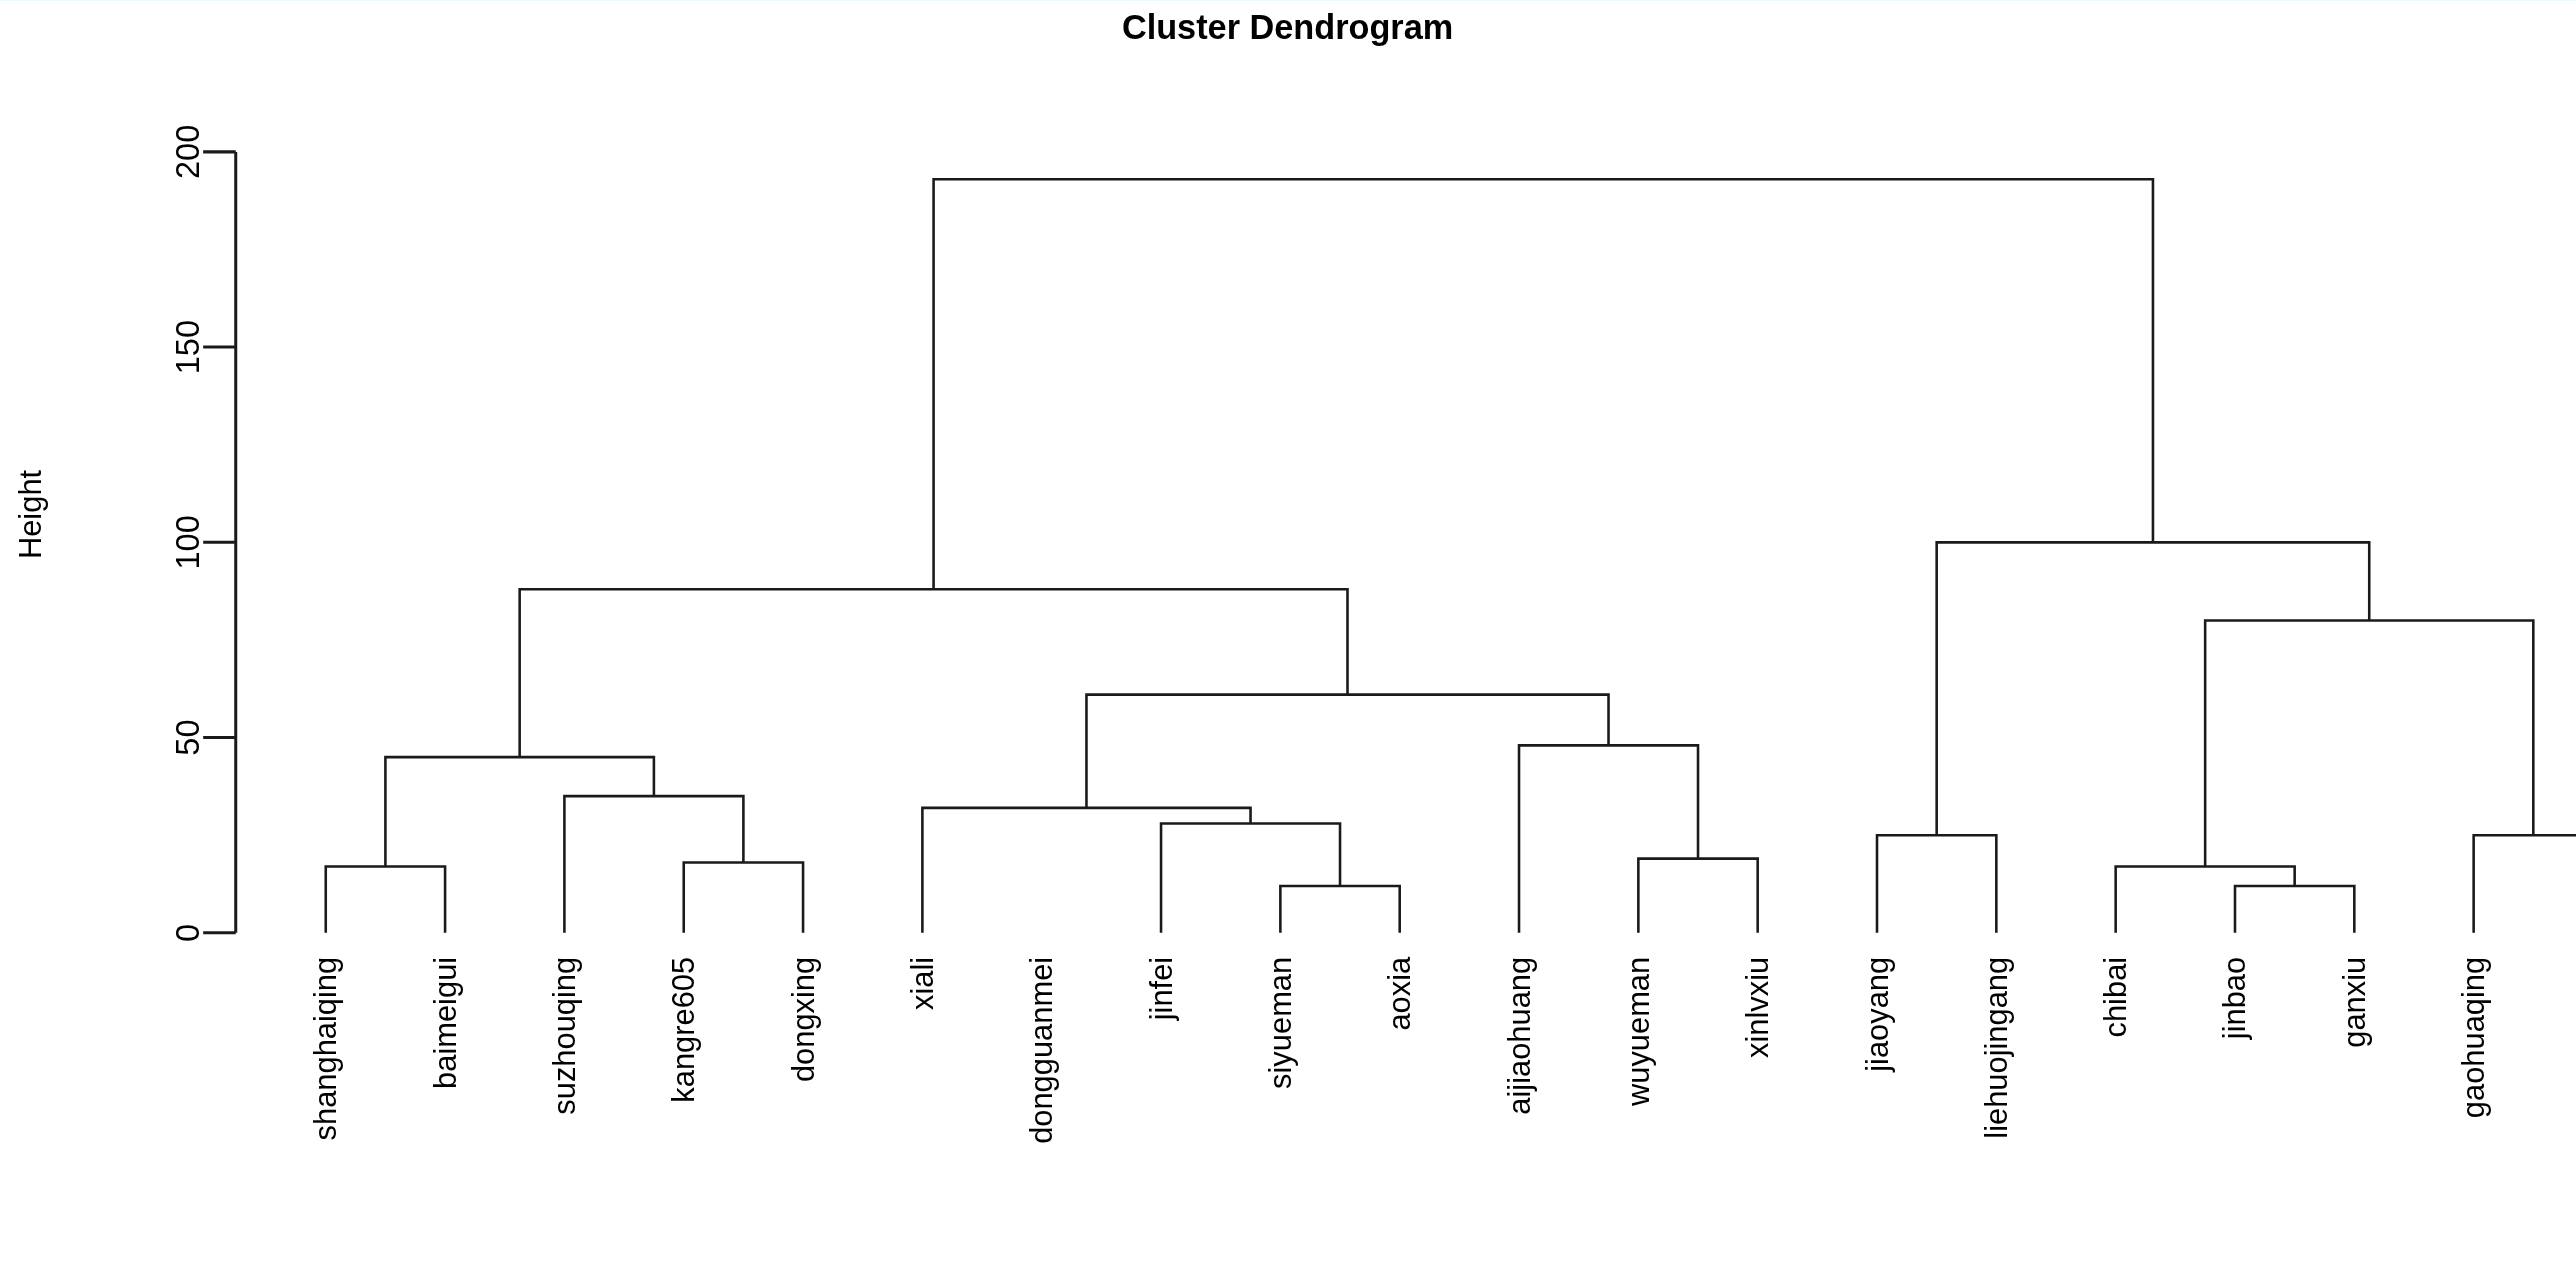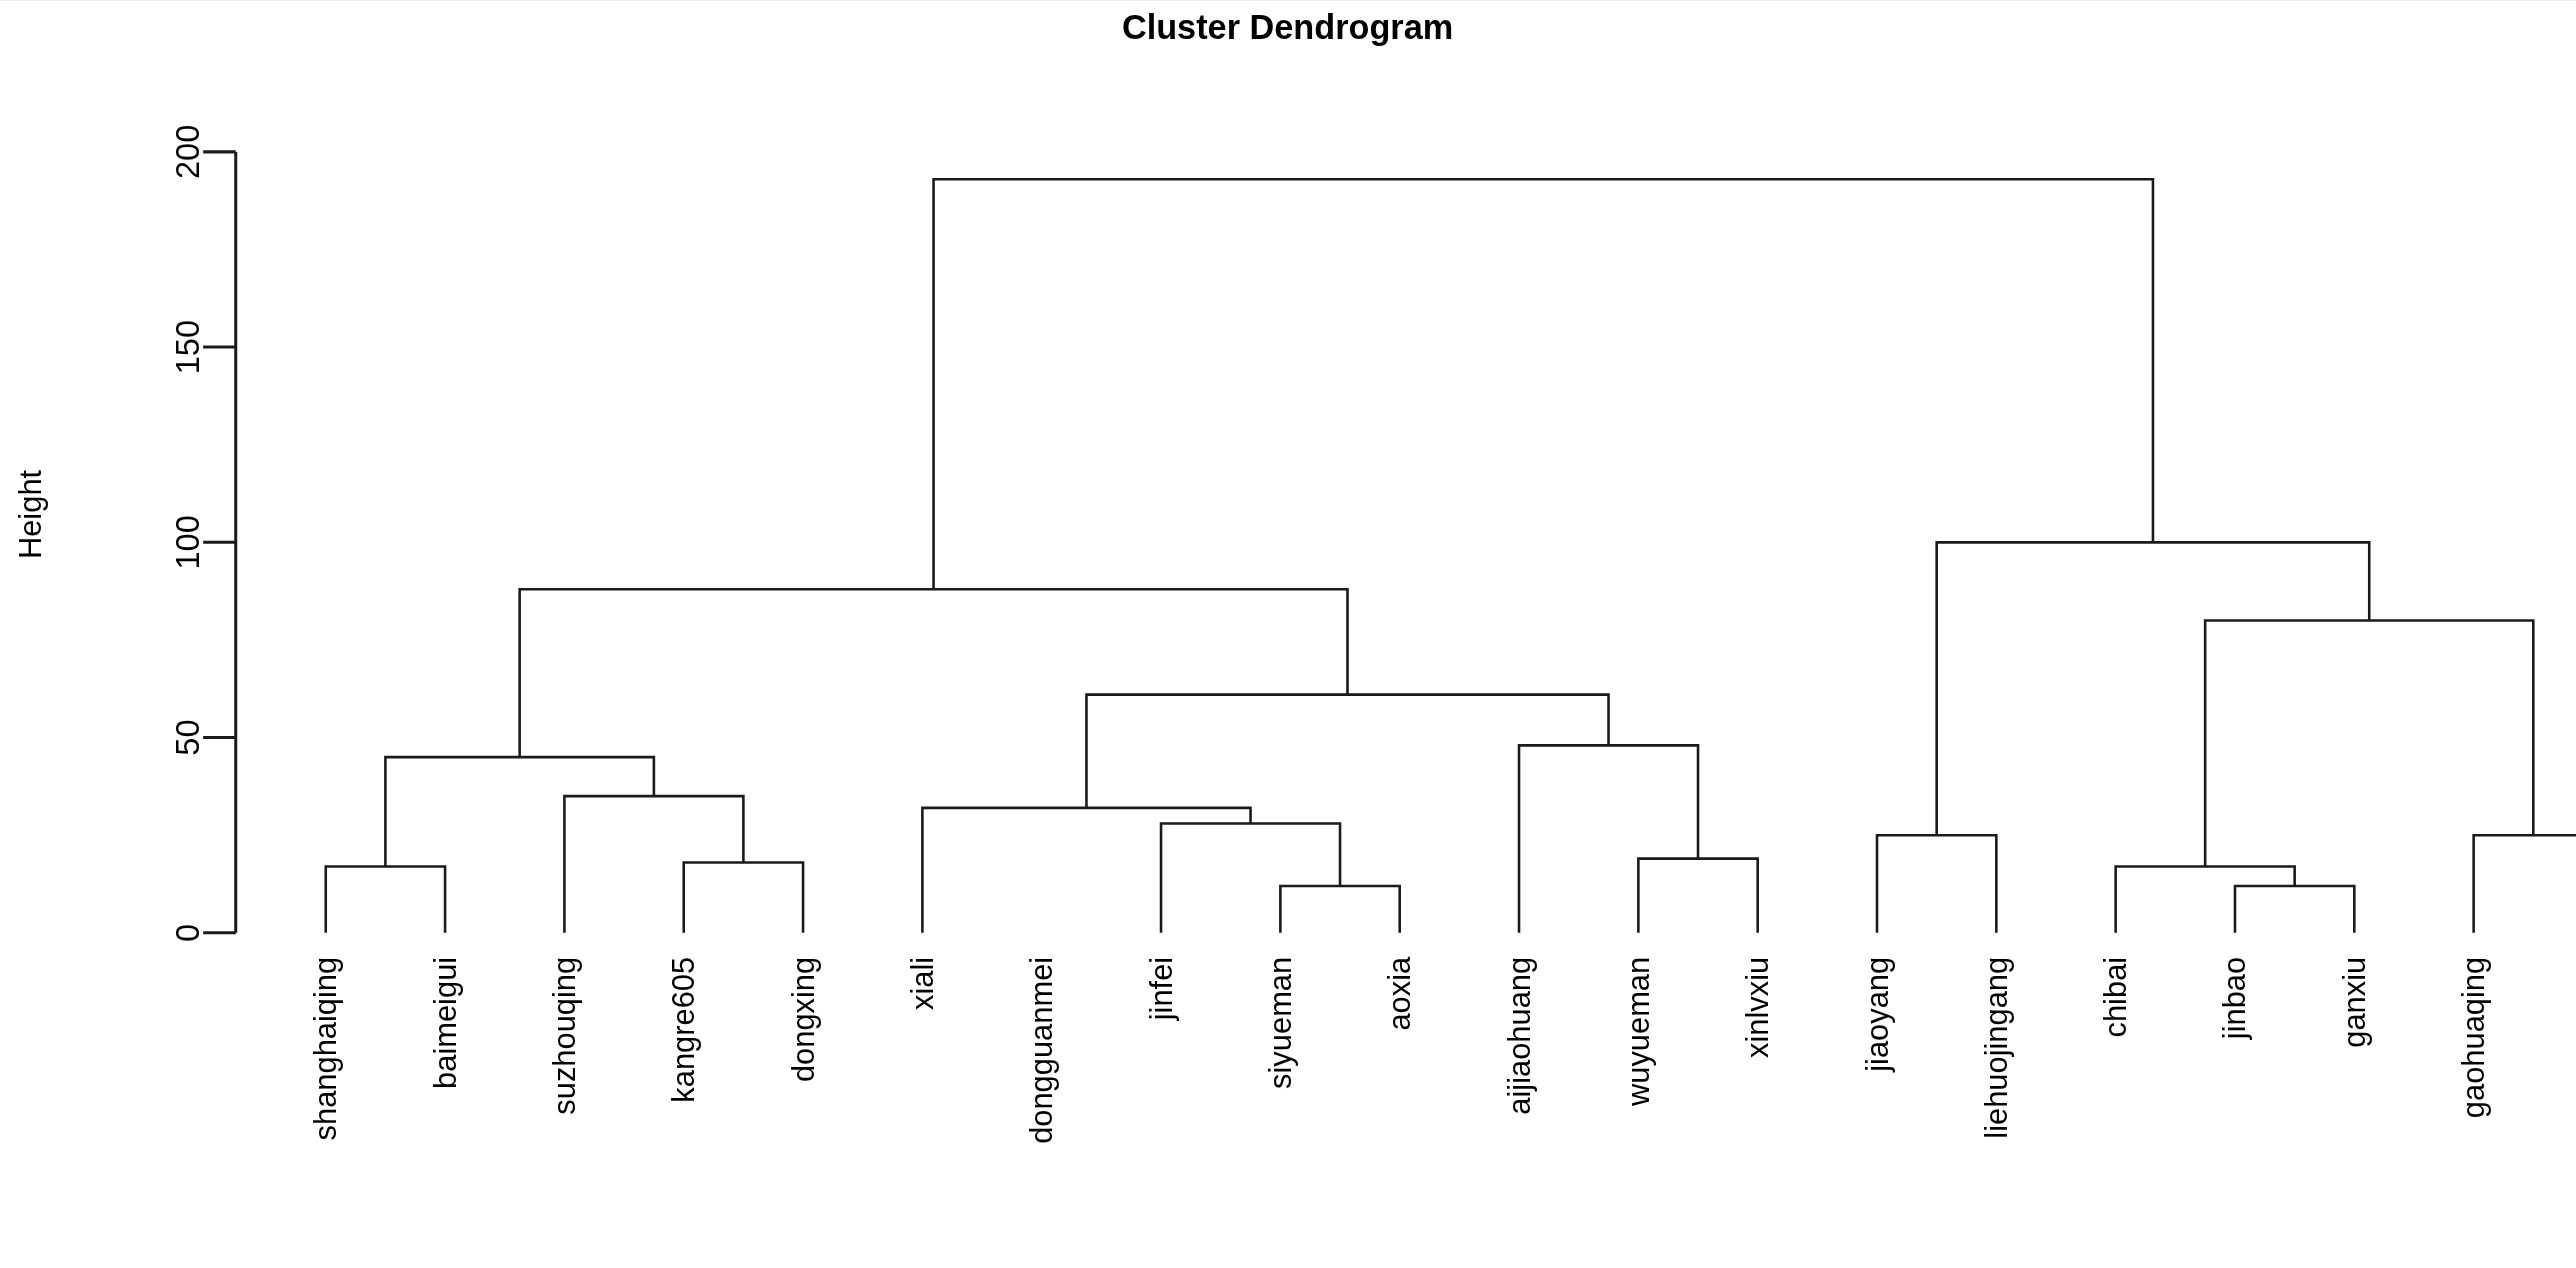--- a/index.html
+++ b/index.html
@@ -1,17 +1,17 @@
 <!DOCTYPE html>
 <html style="font-size:13.7px"><head>
 <meta charset="utf-8">
 <style>
   html,body{margin:0;padding:0;background:#ffffff;}
   body{width:2576px;height:1269px;font-family:"Liberation Sans",sans-serif;overflow:hidden;}
-  #root{position:relative;width:2576px;height:1269px;background:#737373;}
+  #root{position:relative;width:2576px;height:1269px;background:#7dd3fc;}
   svg{display:block;}
   .plot-title{font-weight:bold;font-size:40px;fill:#000;font-family:"Liberation Sans",sans-serif;}
   .axis-tick-label{font-size:38px;fill:#000;font-family:"Liberation Sans",sans-serif;}
   .axis-title{font-size:36px;fill:#000;font-family:"Liberation Sans",sans-serif;}
   .leaf-label{font-size:36px;fill:#000;font-family:"Liberation Sans",sans-serif;}
   .link{fill:none;stroke:#1a1a1a;stroke-width:3;}
   .axisline{stroke:#1a1a1a;stroke-width:3.5;fill:none;}
 </style>
 </head>
 <body>

